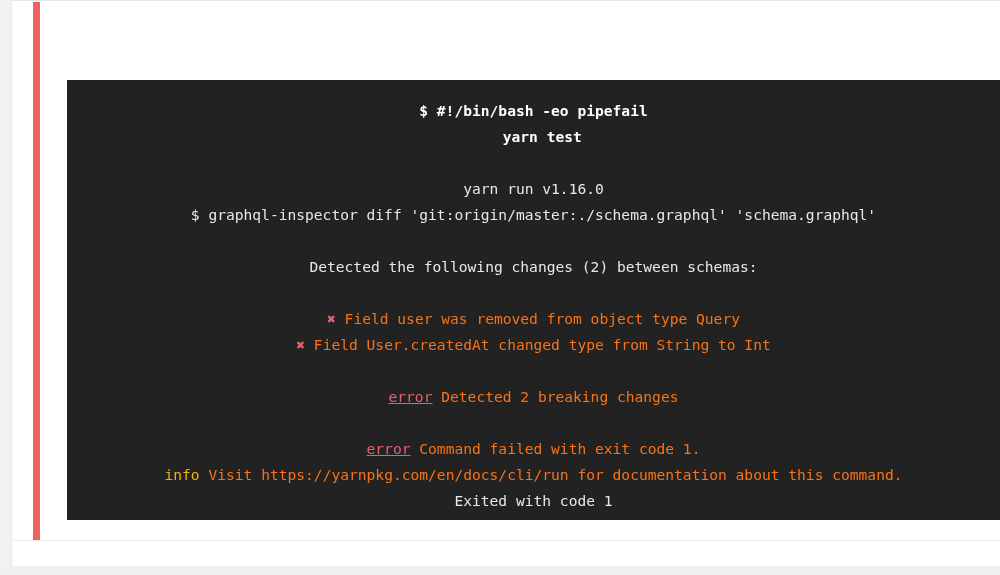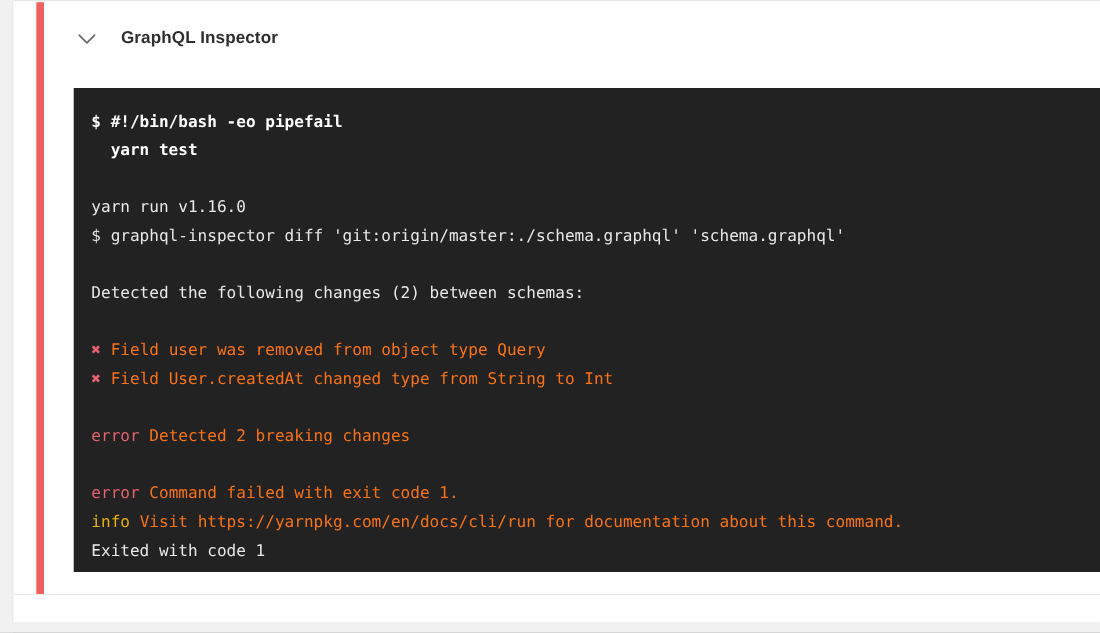--- a/index.html
+++ b/index.html
@@ -84,36 +84,37 @@
 
   
   .terminal {
     position: absolute;
     left: 55px;
     top: 80px;
     width: 933px;
     height: 440px;
     background: #222222;
     overflow: hidden;
+    text-align: center;
   }
 
   .terminal-inner {
     padding: 18px 16px 16px 16px;
     font-family: "DejaVu Sans Mono", "Liberation Mono", monospace;
     font-size: 14.6px;
     line-height: 26px;
     color: #e8e8e8;
     white-space: pre;
   }
 
   .t-line { min-height: 26px; white-space: pre; }
   .t-line.blank { height: 26px; }
   .t-line.cmd { font-weight: bold; color: #ffffff; }
 
-  .tok-err-label  { color: #e4616e; }
+  .tok-err-label  { color: #e4616e; text-decoration: underline; }
   .tok-info-label { color: #eab308; }
   .tok-x {
     color: #e4616e;
     font-weight: bold;
   }
   .tok-plain { color: #f97316; }
 
   
   .card-bottom-rule {
     position: absolute;
@@ -149,28 +150,20 @@
 <div id="page">
 
   <div class="left-gutter"></div>
 
   <div class="log-card">
 
     <div class="card-top-rule"></div>
 
     <div class="status-bar"></div>
 
-    <div class="step-header">
-      <span class="chevron-icon">
-        <svg width="24" height="24" viewBox="0 0 24 24" fill="none" stroke="#6b6b6b" stroke-width="1.6" stroke-linecap="round" stroke-linejoin="round">
-          <polyline points="5,9 12,16 19,9"></polyline>
-        </svg>
-      </span>
-      <span class="step-title">GraphQL Inspector</span>
-    </div>
 
     <div class="terminal">
       <div class="terminal-inner" id="terminal-lines"><div class="t-line cmd">$ #!/bin/bash -eo pipefail</div><div class="t-line cmd">  yarn test</div><div class="t-line blank">&nbsp;</div><div class="t-line">yarn run v1.16.0</div><div class="t-line">$ graphql-inspector diff 'git:origin/master:./schema.graphql' 'schema.graphql'</div><div class="t-line blank">&nbsp;</div><div class="t-line">Detected the following changes (2) between schemas:</div><div class="t-line blank">&nbsp;</div><div class="t-line"><span class="tok-x">✖</span><span class="tok-plain"> Field user was removed from object type Query</span></div><div class="t-line"><span class="tok-x">✖</span><span class="tok-plain"> Field User.createdAt changed type from String to Int</span></div><div class="t-line blank">&nbsp;</div><div class="t-line"><span class="tok-err-label">error</span><span class="tok-plain"> Detected 2 breaking changes</span></div><div class="t-line blank">&nbsp;</div><div class="t-line"><span class="tok-err-label">error</span><span class="tok-plain"> Command failed with exit code 1.</span></div><div class="t-line"><span class="tok-info-label">info</span><span class="tok-plain"> Visit https://yarnpkg.com/en/docs/cli/run for documentation about this command.</span></div><div class="t-line">Exited with code 1</div></div>
     </div>
 
     <div class="card-bottom-rule"></div>
   </div>
 
   <div class="page-bottom-strip"></div>
 </div>

